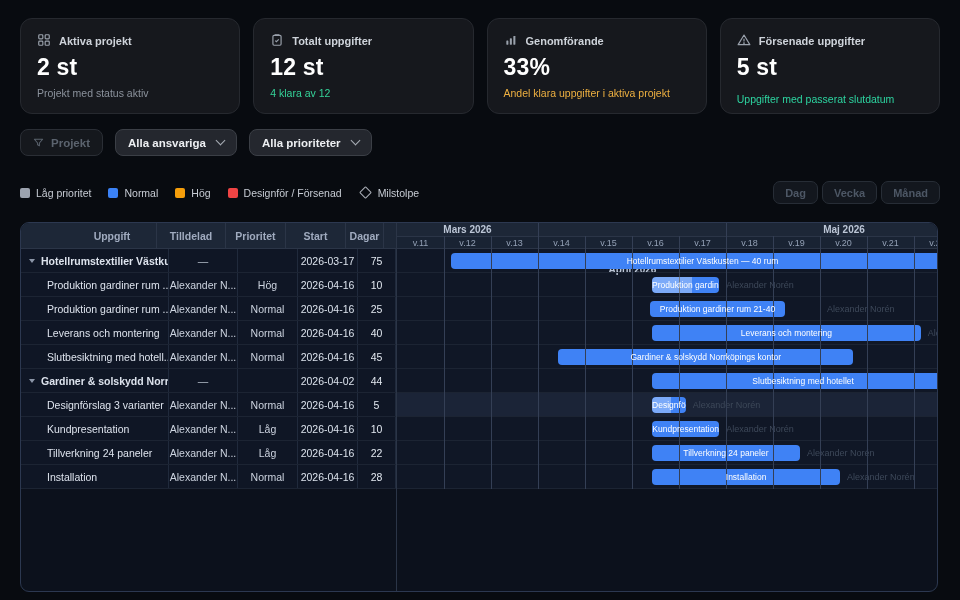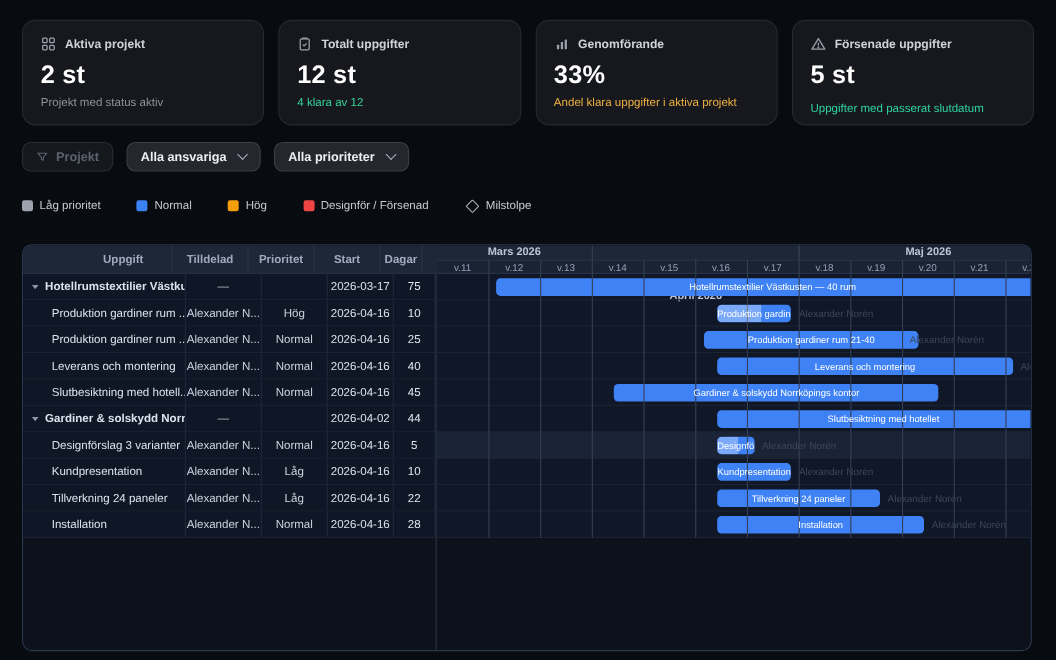--- a/index.html
+++ b/index.html
@@ -18,21 +18,21 @@
   
   .filter-row{position:absolute;left:20px;top:129px;display:flex;gap:12px;align-items:center;}
   .btn{display:flex;align-items:center;gap:7px;border-radius:8px;font-weight:700;cursor:pointer;box-sizing:border-box;}
   .btn-projekt{height:27px;padding:0 12px;background:#15181d;border:1px solid #2a2e35;color:#5b636e;font-size:11.5px;}
   .dropdown{height:27px;padding:0 12px;background:#24272e;border:1px solid #3b3f46;color:#edeff2;font-size:11.5px;}
   .chev{width:6px;height:6px;border-right:1.5px solid #a9aeb6;border-bottom:1.5px solid #a9aeb6;
         transform:rotate(45deg);margin-top:-4px;margin-left:4px;}
 
   
   .legend-row{position:absolute;left:20px;right:20px;top:181px;display:flex;align-items:center;}
-  .legend{display:flex;gap:33px;align-items:center;}
+  .legend{display:flex;gap:17px;align-items:center;}
   .legend-item{display:flex;gap:6px;align-items:center;font-size:10.5px;color:#c7ccd4;}
   .swatch{width:10px;height:10px;border-radius:2px;flex:none;}
   .diamond{width:7px;height:7px;border:1.5px solid #a9aeb6;transform:rotate(45deg);border-radius:1px;flex:none;margin:0 2px;}
   .view-switch{margin-left:auto;display:flex;gap:4px;}
   .view-btn{height:23px;padding:0 11px;border-radius:7px;background:#13171e;border:1px solid #272d36;
             color:#4d5765;font-size:11px;font-weight:700;display:flex;align-items:center;}
 
   
   .gantt{position:absolute;left:20px;top:222px;width:918px;height:370px;border:1px solid #2c3850;
          border-radius:9px;background:#0c111c;overflow:hidden;box-sizing:border-box;}
@@ -166,20 +166,25 @@
         </div>
         <div class="legend-item">
           <span class="swatch" style="background: rgb(239, 68, 68);"></span>
           <span>Designför / Försenad</span>
         </div>
         <div class="legend-item">
           <span class="diamond"></span>
           <span>Milstolpe</span>
         </div>
       </div>
+    <div class="view-switch" id="view-switch">
+        <button class="view-btn">Dag</button>
+        <button class="view-btn">Vecka</button>
+        <button class="view-btn">Månad</button>
+      </div>
   </div>
 
   <div class="gantt">
     <div class="left-pane">
       <div class="lp-header" id="lp-header">
           <div class="lp-h-cell" style="width: 136px; padding-left: 47px;">Uppgift</div>
           <div class="lp-h-cell" style="width: 69px; text-align: right;">Tilldelad</div>
           <div class="lp-h-cell" style="width: 60px;">Prioritet</div>
           <div class="lp-h-cell" style="width: 60px;">Start</div>
           <div class="lp-h-cell" style="width: 38px;">Dagar</div>
@@ -310,21 +315,21 @@
             </div>
           </div>
           <div class="g-row">
             <div class="bar" style="left: 255.1px; width: 67.1px; background: rgb(63, 130, 245);">
               <div class="bar-progress" style="width: 60%;"></div>
               <span class="bar-label">Produktion gardine</span>
             </div>
             <span class="trail" style="left: 329.3px;">Alexander Norén</span>
           </div>
           <div class="g-row">
-            <div class="bar" style="left: 243px; width: 195px; background: rgb(63, 130, 245);">
+            <div class="bar" style="left: 253px; width: 135px; background: rgb(63, 130, 245);">
               <span class="bar-label">Produktion gardiner rum 21-40</span>
             </div>
             <span class="trail" style="left: 430px;">Alexander Norén</span>
           </div>
           <div class="g-row">
             <div class="bar" style="left: 255.1px; width: 268.6px; background: rgb(63, 130, 245);">
               <span class="bar-label">Leverans och montering</span>
             </div>
             <span class="trail" style="left: 530.7px;">Alexander Norén</span>
           </div>

